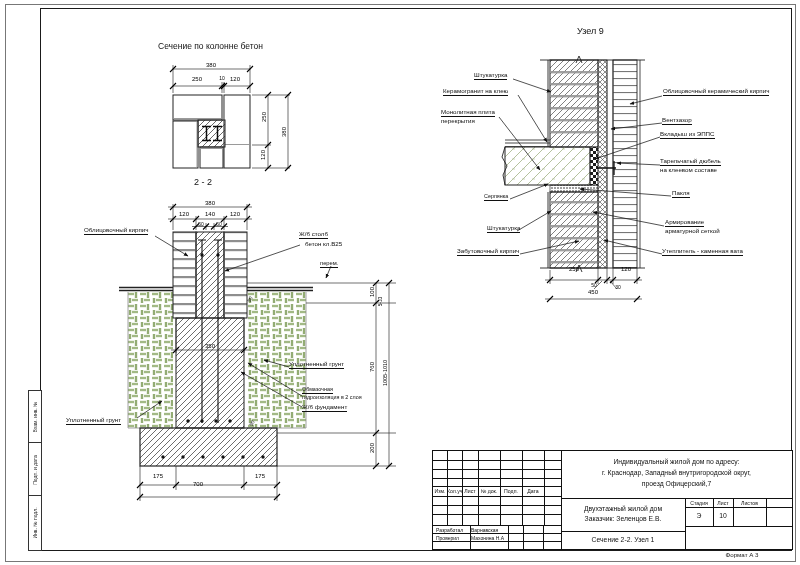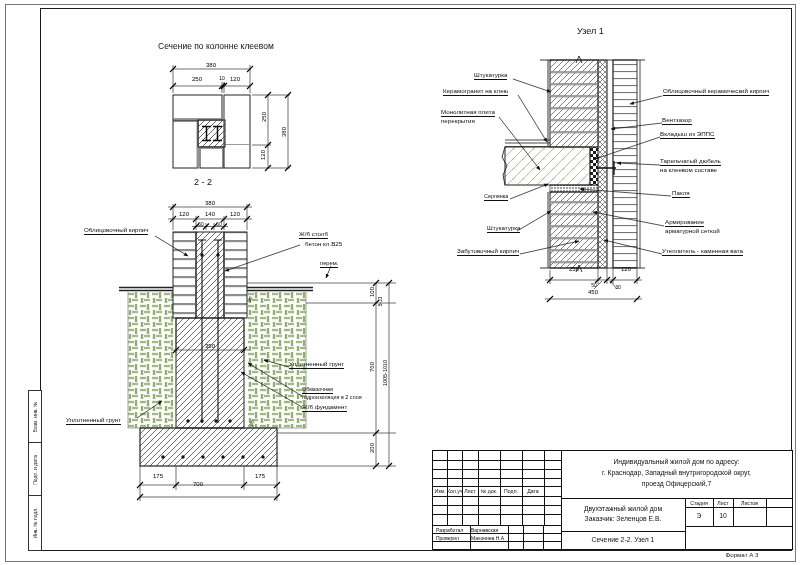--- a/index.html
+++ b/index.html
@@ -38,21 +38,21 @@
   <div class="vbox" style="top:390px;height:52px;">
     <span>Взам. инв. №</span>
     </div>
   <div class="vbox" style="top:442px;height:53px;">
     <span>Подп. и дата</span>
     </div>
   <div class="vbox" style="top:495px;height:54px;">
     <span>Инв. № подл.</span>
     </div>
 
-  <div class="h1" style="left:158px;top:41px;">Сечение по колонне клеевом</div>
+  <div class="h1" style="left:158px;top:41px;">Сечение по колонне бетон</div>
 
   <svg class="abs" style="left:90px;top:55px;" width="230" height="145" viewBox="0 0 230 145">
     <defs>
       <pattern id="phc" width="6" height="6" patternUnits="userSpaceOnUse">
         <path d="M0,6 L6,0" stroke="#444" stroke-width="0.8"></path>
       </pattern>
     </defs>
     <g fill="#fff" stroke="#222" stroke-width="1">
       <rect x="83" y="40" width="49" height="25"></rect>
       <rect x="134" y="40" width="26" height="73"></rect>
@@ -164,21 +164,21 @@
   <div class="dim" style="left:188px;top:481px;width:20px;">700</div>
   <div class="dim" style="left:250px;top:473px;width:20px;">175</div>
   <div class="vdim" style="left:352px;top:289px;">100</div>
   <div class="vdim f48" style="left:360px;top:299px;">5-10</div>
   <div class="vdim" style="left:352px;top:364px;">760</div>
   <div class="vdim" style="left:352px;top:445px;">200</div>
   <div class="vdim" style="left:355px;top:370px;width:60px;font-size:5.4px;">1005-1010</div>
   <div class="r50" style="left:247px;top:296px;">50</div>
   <div class="r50" style="left:249px;top:420px;">50</div>
 
-  <div class="h2" style="left:577px;top:26px;">Узел 1</div>
+  <div class="h2" style="left:577px;top:26px;">Узел 9</div>
 
   <svg class="abs" style="left:440px;top:22px;" width="355" height="286" viewBox="0 0 355 286">
     <defs>
       <pattern id="phm" width="6" height="6" patternUnits="userSpaceOnUse">
         <path d="M0,6 L6,0" stroke="#4a4a4a" stroke-width="0.7"></path>
       </pattern>
       <pattern id="pins" width="5" height="5" patternUnits="userSpaceOnUse">
         <path d="M0,0 L5,5 M5,0 L0,5" stroke="#2f2f2f" stroke-width="0.55"></path>
       </pattern>
       <pattern id="pslab" width="10" height="10" patternUnits="userSpaceOnUse">

